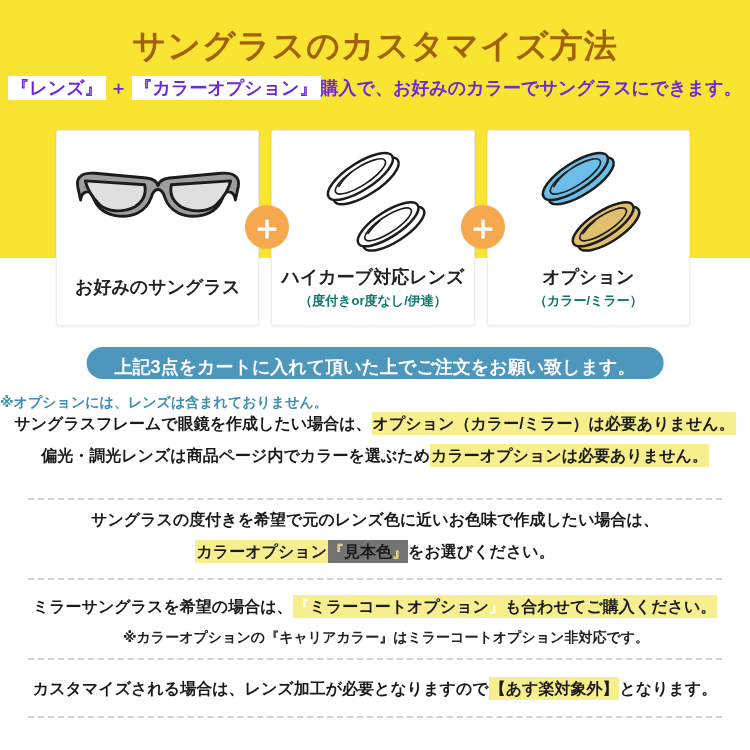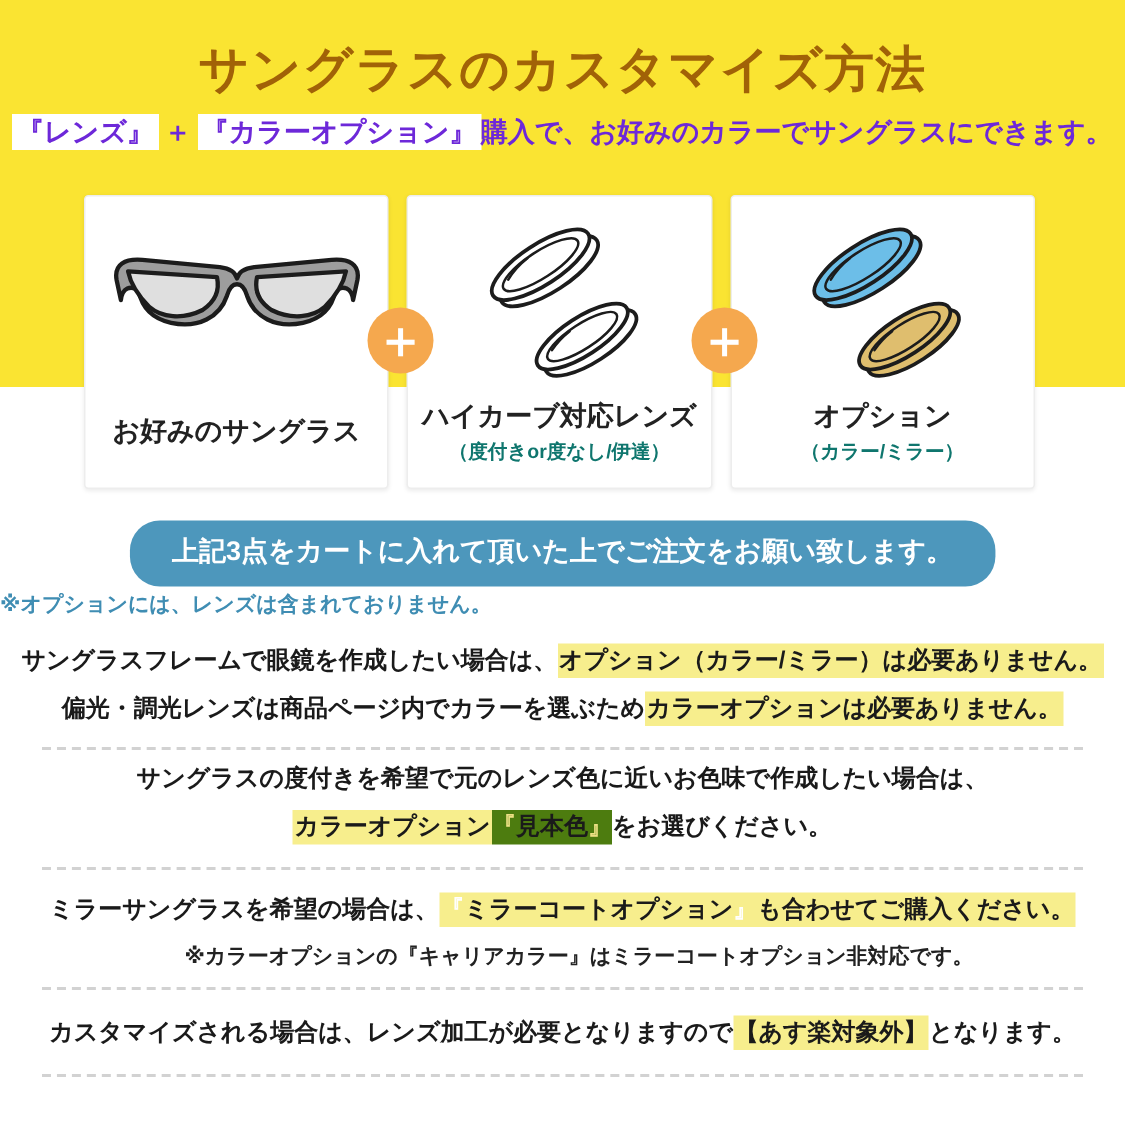--- a/index.html
+++ b/index.html
@@ -52,41 +52,41 @@
     position:absolute; width:44px; height:44px; border-radius:50%;
     background:#f5a84e; color:#ffffff; z-index:5;
     display:flex; align-items:center; justify-content:center;
     font-size:34px; font-weight:700; line-height:1;
     top:205px;
   }
   .plus-1{ left:245px; }
   .plus-2{ left:461px; }
   .banner-pill{
     position:absolute; top:347px; left:50%; transform:translateX(-50%);
-    height:44px; line-height:40px; padding:0 28px; border-radius:20px;
+    height:32px; line-height:40px; padding:0 28px; border-radius:20px;
     background:#4d97bc; color:#ffffff; font-size:18px; font-weight:800;
     white-space:nowrap;
   }
   .banner-note{
     position:absolute; top:394px; left:0; width:750px; text-align:left;
     font-size:14px; font-weight:800; color:#3f8db3;
   }
   .text-section{
     position:absolute; left:0; width:750px; text-align:center;
     font-size:16px; font-weight:700; color:#1a1a1a; line-height:32px;
     white-space:nowrap;
   }
-  .sec-1{ top:425px; }
+  .sec-1{ top:408px; }
   .sec-2{ top:504px; }
   .sec-3{ top:591px; }
   .sec-4{ top:673px; }
   .sec-3 .note-line{ font-size:14px; line-height:28px; font-weight:700; color:#222;margin-left:22px; }
   .hl{ background:#f7ee8d; padding:3px 1px; }
   .hl .bracket-white{ color:#ffffff; }
-  .sample-box{ background:#4d7c0f; padding:3px 0; }
+  .sample-box{ background:#737373; padding:3px 0; }
   .sample-box .bracket-yellow{ color:#ede085; }
   .dashed-divider{
     position:absolute; left:28px; width:694px; height:0;
     border-top:2px dashed #d2d2d2;
   }
   .div-1{ top:498px; }
   .div-2{ top:578px; }
   .div-3{ top:658px; }
   .div-4{ top:716px; }
 </style>

